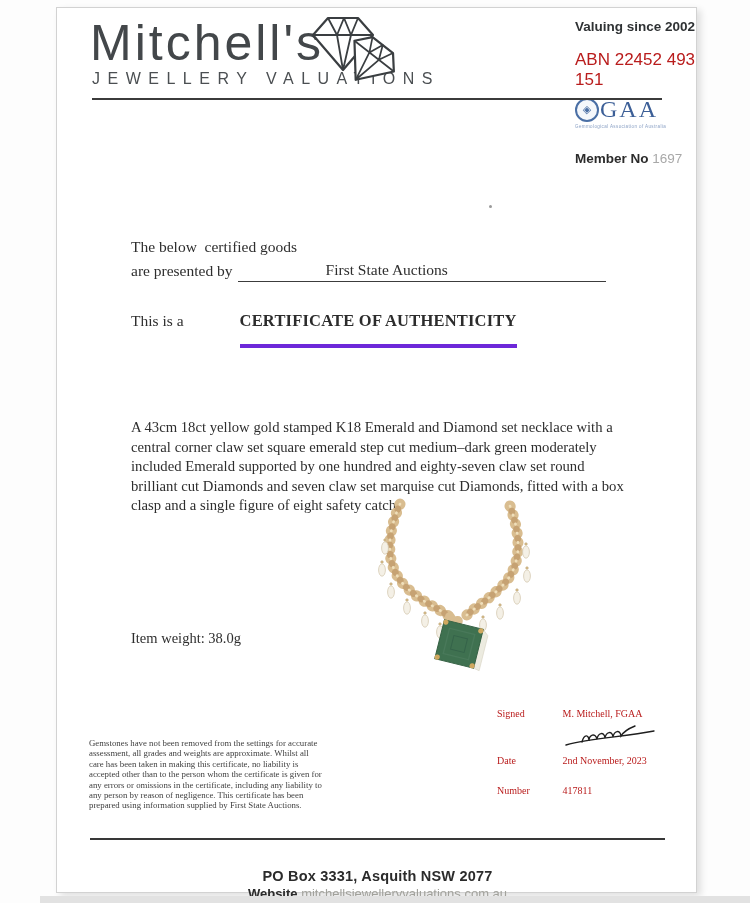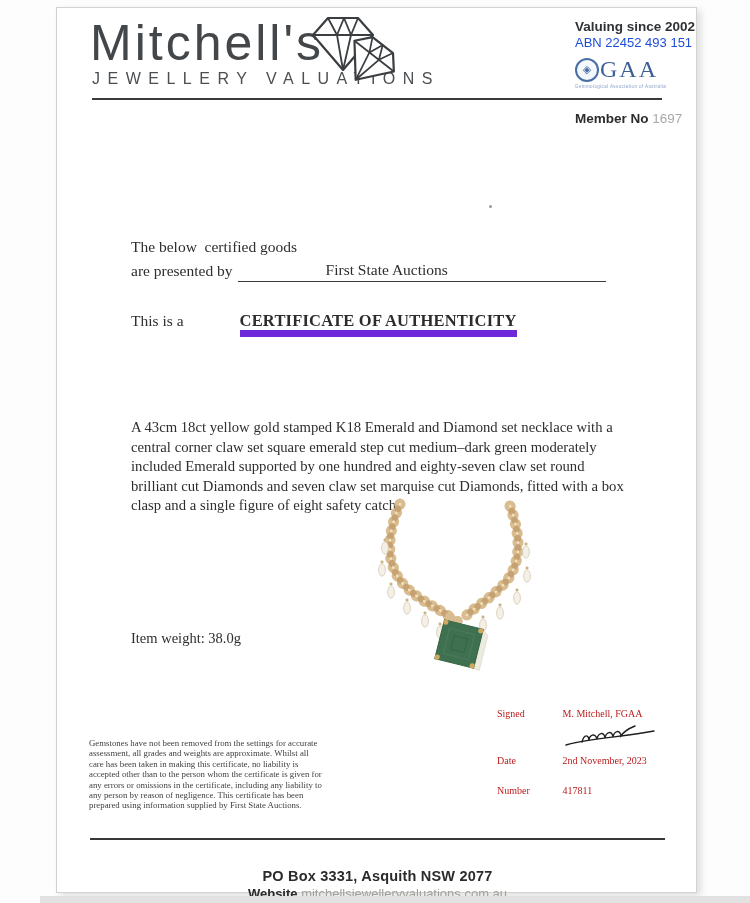--- a/index.html
+++ b/index.html
@@ -13,42 +13,42 @@
 
   
   .brand-name { position:absolute; left:33px; top:6px; font-family:"Liberation Sans", sans-serif;
                 font-weight:300; font-size:50px; letter-spacing:3px; color:#43474a; }
   .brand-sub  { position:absolute; left:35px; top:62px; font-family:"Liberation Sans", sans-serif;
                 font-size:16px; letter-spacing:7.5px; color:#4b4f52; }
   .logo-diamonds { position:absolute; left:248px; top:4px; }
   .hdr-right { position:absolute; left:518px; top:11px; width:150px;
                font-family:"Liberation Sans", sans-serif; }
   .valuing { font-size:13.5px; font-weight:bold; color:#2f3234; }
-  .abn     { font-size:13px; color:#1d4ed8; margin-top:1px; }
+  .abn     { font-size:17px; color:#b91c1c; margin-top:16px; }
   .gaa-row { display:flex; align-items:center; margin-top:6px; }
   .gaa-seal { width:24px; height:24px; border-radius:50%; border:2px solid #4a6fa5;
               display:flex; align-items:center; justify-content:center; color:#4a6fa5;
               font-size:11px; background:#f4f7fb; }
   .gaa-text { font-family:"Liberation Serif", serif; font-size:24px; color:#3c5f97;
               letter-spacing:2px; margin-left:1px; }
   .gaa-sub  { font-size:4.5px; color:#8aa0c4; margin-top:1px; letter-spacing:0.4px; }
   .member   { font-size:13.5px; margin-top:22px; color:#2c2c2c; font-weight:bold; }
   .member .num { font-weight:normal; color:#a8a8a8; }
   .hdr-rule { position:absolute; left:35px; top:90px; width:570px; height:2px; background:#3b3b3b; }
   .speck { position:absolute; left:432px; top:197px; width:3px; height:3px; border-radius:50%; background:#9a9a9a; }
 
   
   .intro { position:absolute; left:74px; top:228px; font-size:15.5px; line-height:22px; color:#2e2e2e; }
   .intro-line1 { white-space:pre-wrap; }
   .presenter-line { margin-top:1px; }
   .presenter-underline { display:inline-block; width:368px; border-bottom:1.5px solid #3c3c3c;
                          margin-left:5px; padding-left:88px; vertical-align:bottom; }
   .statement { position:absolute; left:74px; top:303px; font-size:15.5px; }
   .cert-title { margin-left:56px; font-size:16.5px; font-weight:bold; letter-spacing:0.2px;
-                border-bottom:7px solid #6d28d9; padding-bottom:0; color:#2c2c2c; }
+                border-bottom:4px solid #6d28d9; padding-bottom:14px; color:#2c2c2c; }
 
   
   .description { position:absolute; left:74px; top:410px; width:499px;
                  font-size:14.7px; line-height:19.6px; color:#2e2e2e; }
   .details { position:absolute; left:74px; top:512px; font-size:14.5px; line-height:17.3px; }
   .item-weight { position:absolute; left:74px; top:622px; font-size:14.5px; }
 
   .necklace { position:absolute; left:280px; top:486px; }
 
   

